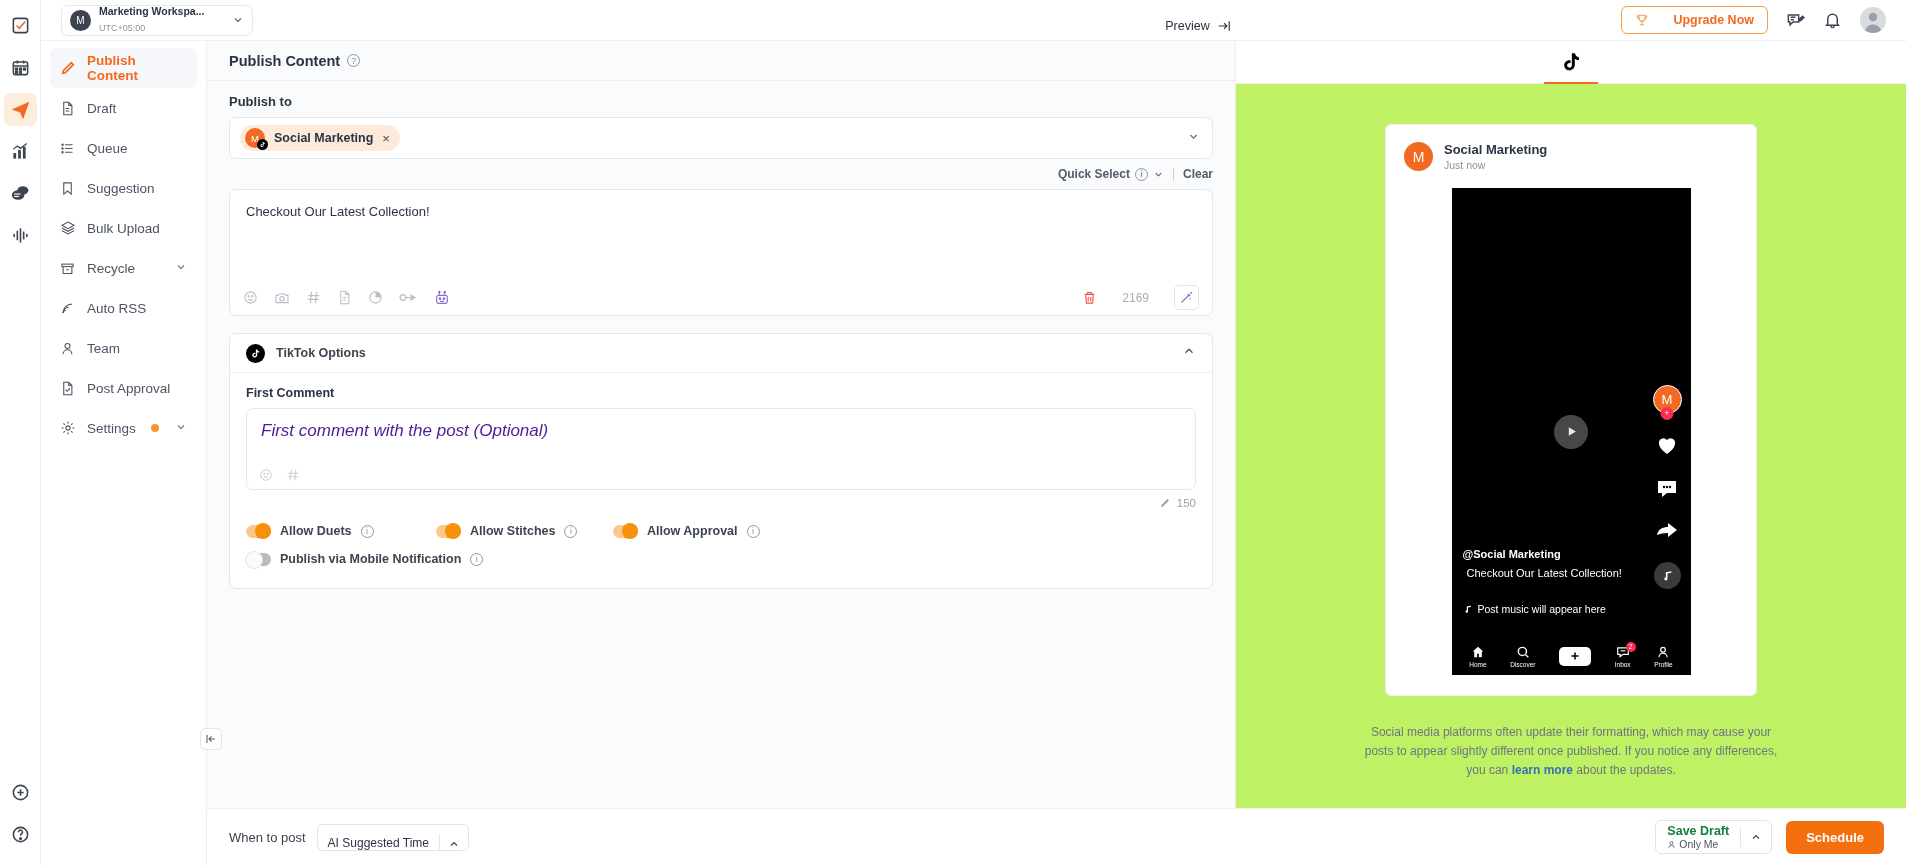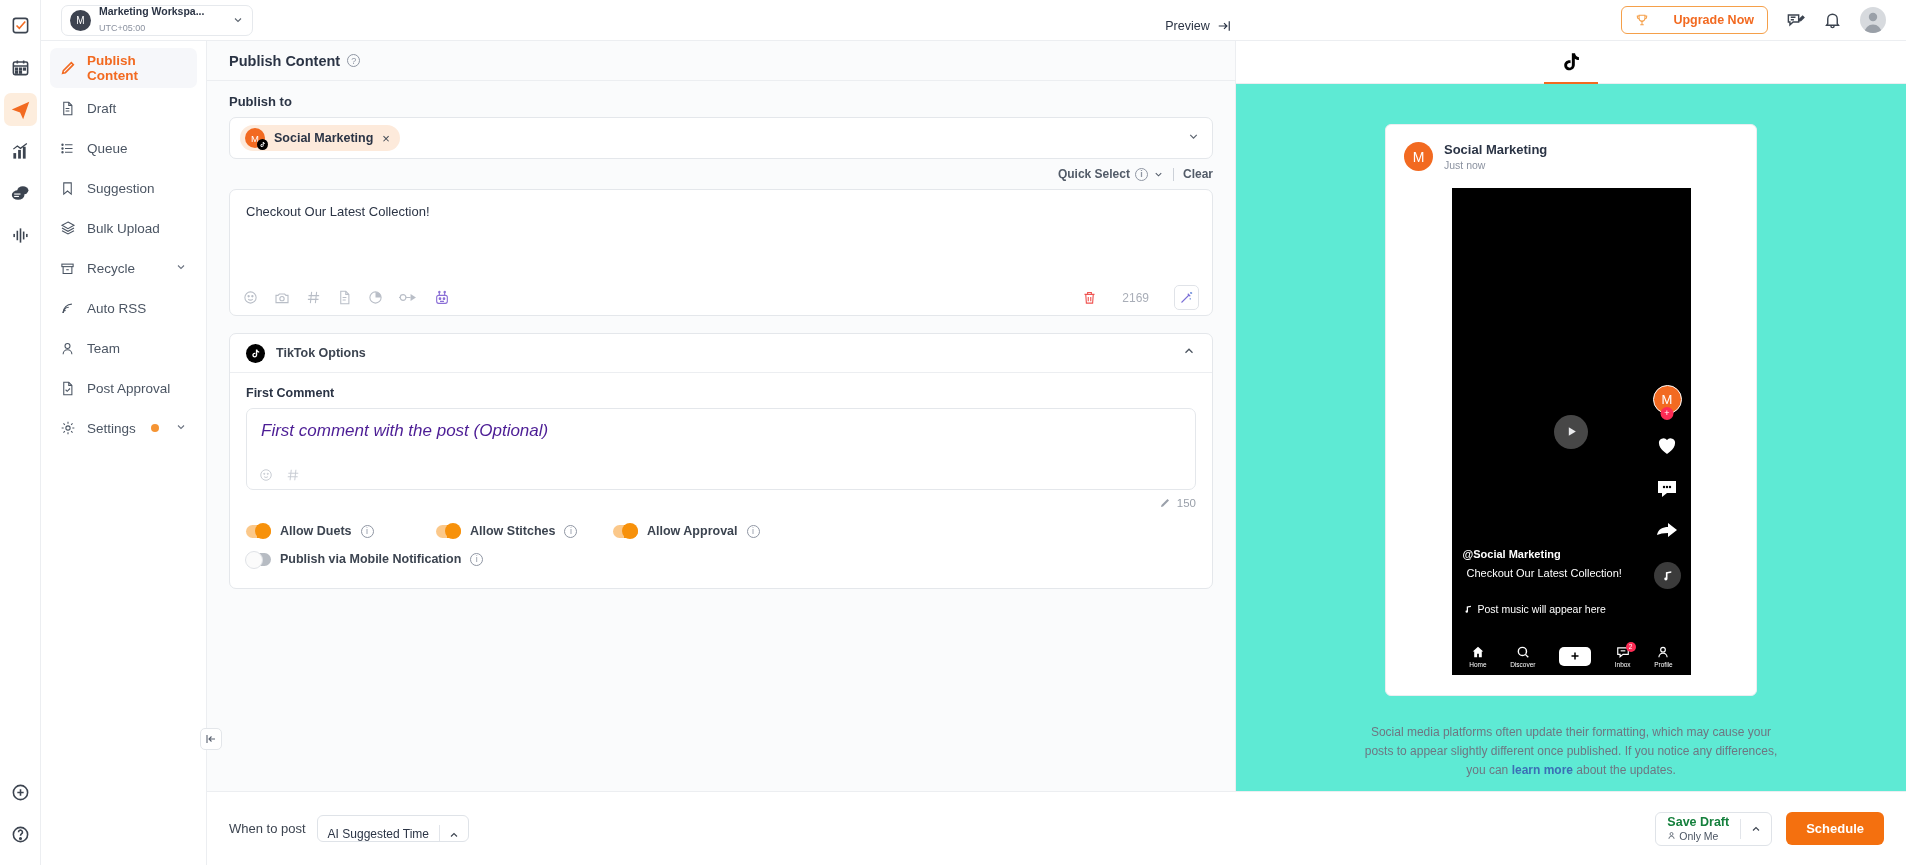--- a/index.html
+++ b/index.html
@@ -203,21 +203,21 @@
     content: ""; position: absolute; left: -1px; top: -1.5px;
     width: 16px; height: 16px; border-radius: 50%; background: #fbfbfb;
     border: 1px solid #dfe2e6;
   }
   .tg-label { font-size: 12.5px; font-weight: bold; color: #3c4450; }
   .tg-row.second { margin-top: 14px; }
 
   
   .preview {
     position: absolute; left: 1236px; top: 41px; right: 0; height: 824px;
-    background: #5eead4;
+    background: #bef264;
   }
   .preview-label {
     position: absolute; left: -93px; top: -30px; width: 110px; height: 29px;
     background: #fff; border-top-left-radius: 7px; border-top-right-radius: 7px;
     display: flex; align-items: center; justify-content: center; gap: 7px;
     font-size: 12.5px; color: #2b3445; cursor: pointer; z-index: 6;
   }
   .prev-tabs {
     height: 43px; background: #fff; border-bottom: 1px solid #eceef1;
     display: flex; align-items: center; justify-content: center;
@@ -296,21 +296,21 @@
     display: flex; align-items: center; justify-content: center; padding: 0 2px;
   }
   .disclaimer {
     margin: 27px auto 0 auto; width: 430px; text-align: center;
     font-size: 12px; color: #6e7682; line-height: 1.6;
   }
   .disclaimer a { color: #3b6fb5; font-weight: bold; text-decoration: none; }
 
   
   .bottombar {
-    position: absolute; left: 207px; bottom: 0; right: 0; height: 74px;
+    position: absolute; left: 207px; bottom: 0; right: 0; height: 57px;
     background: #fff; border-top: 1px solid #eceef1;
     display: flex; align-items: center; padding: 0 22px; z-index: 4;
   }
   .wtp { display: flex; align-items: center; gap: 11px; }
   .wtp-label { font-size: 13px; color: #3c4450; }
   .wtp-select {
     height: 27px; border: 1px solid #dfe3e8; border-radius: 6px;
     display: flex; align-items: flex-end; cursor: pointer; background: #fff;
   }
   .wtp-select .val { font-size: 12px; color: #2b3445; padding: 0 10px; }

